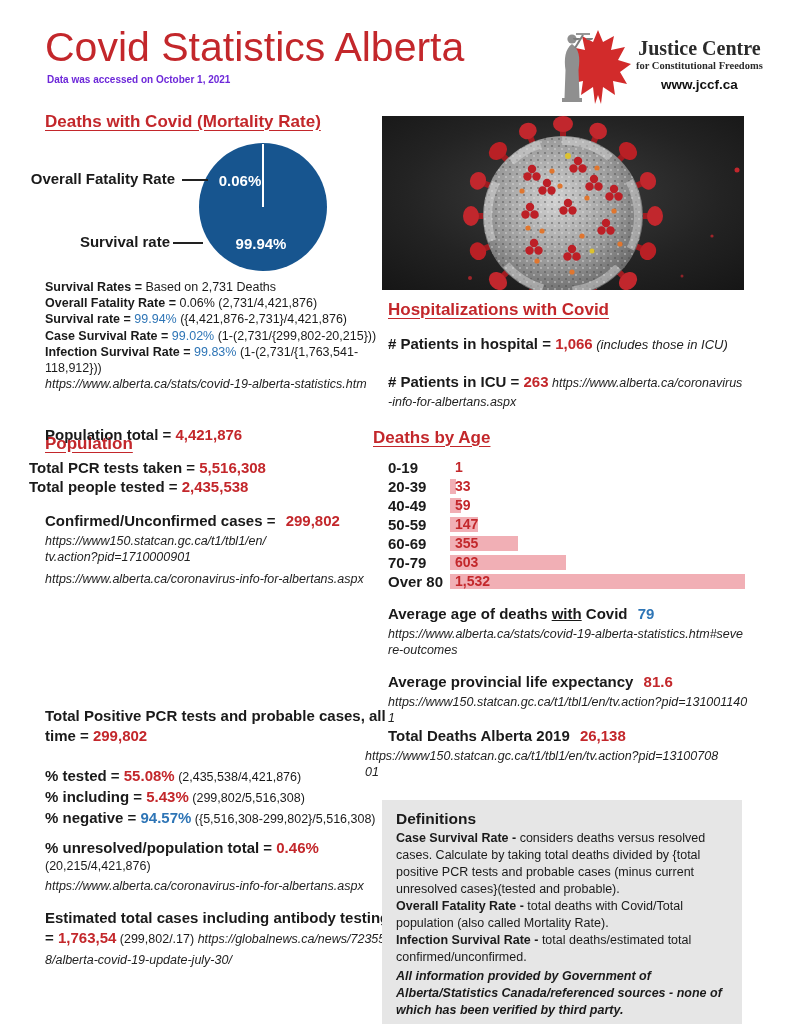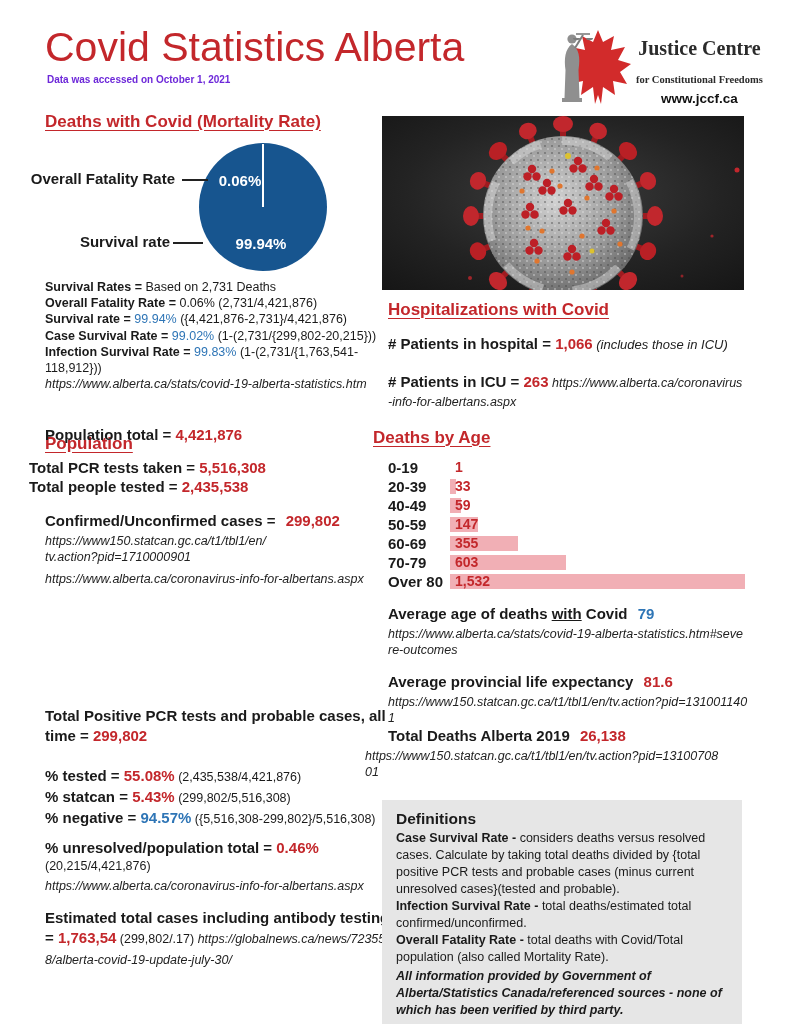--- a/index.html
+++ b/index.html
@@ -10,21 +10,21 @@
   .page{position:relative;width:791px;height:1024px;background:#fff;overflow:hidden;
         font-family:"Liberation Sans",sans-serif;color:#1a1a1a;}
   .abs{position:absolute;}
 
   
   .title{font-size:41px;font-weight:400;color:var(--red);white-space:nowrap;}
   .subtitle{font-size:10px;font-weight:700;color:#6d28d9;}
   .logo{display:flex;align-items:flex-start;}
   .logo-text{margin-left:2px;margin-top:12px;text-align:center;}
   .logo-name{font-family:"Liberation Serif",serif;font-weight:700;font-size:20px;color:#2b2b2b;line-height:1.05;}
-  .logo-tagline{font-family:"Liberation Serif",serif;font-weight:700;font-size:10.5px;color:#2b2b2b;margin-top:15px;}
+  .logo-tagline{font-family:"Liberation Serif",serif;font-weight:700;font-size:10.5px;color:#2b2b2b;margin-top:1px;}
   .logo-url{font-size:13.5px;font-weight:700;color:#111;margin-top:6px;}
 
   
   .sec-h{font-size:17px;font-weight:700;color:var(--red);text-decoration:underline;text-underline-offset:3px;white-space:nowrap;}
   .b{font-weight:700;}
   .red{color:var(--red);font-weight:700;}
   .blue{color:var(--blue);font-weight:700;}
   .body15{font-size:15px;line-height:1.28;}
   .formula{font-size:12.5px;font-weight:400;color:#1a1a1a;}
   .src{font-size:12.5px;font-style:italic;color:#222;line-height:1.3;word-break:break-all;}
@@ -123,21 +123,21 @@
   <div class="abs src" style="left:45px;top:571px;width:345px;">https://www.alberta.ca/coronavirus-info-for-albertans.aspx</div>
 
 
 
   <div class="abs body15" style="left:45px;top:706px;width:345px;line-height:20px;">
     <span class="b">Total Positive PCR tests and probable cases, all time = </span><span class="red">299,802</span>
   </div>
 
   <div class="abs body15" style="left:45px;top:766px;width:360px;line-height:19px;">
     <div><span class="b">% tested = </span><span class="red">55.08%</span><span class="formula"> (2,435,538/4,421,876)</span></div>
-    <div><span class="b">% statcan = </span><span class="red">5.43%</span><span class="formula"> (299,802/5,516,308)</span></div>
+    <div><span class="b">% including = </span><span class="red">5.43%</span><span class="formula"> (299,802/5,516,308)</span></div>
     <div><span class="b">% negative = </span><span class="blue">94.57%</span><span class="formula"> ({5,516,308-299,802}/5,516,308)</span></div>
   </div>
 
   <div class="abs body15" style="left:45px;top:838px;width:345px;">
     <span class="b">% unresolved/population total = </span><span class="red">0.46%</span>
   </div>
   <div class="abs formula" style="left:45px;top:859px;width:345px;">(20,215/4,421,876)</div>
   <div class="abs src" style="left:45px;top:878px;width:345px;">https://www.alberta.ca/coronavirus-info-for-albertans.aspx</div>
 
   <div class="abs body15" style="left:45px;top:908px;width:350px;line-height:20px;">
@@ -385,18 +385,18 @@
   <div class="abs src" style="left:388px;top:694px;width:360px;">https://www150.statcan.gc.ca/t1/tbl1/en/tv.action?pid=1310011401</div>
 
   <div class="abs body15" style="left:388px;top:726px;width:360px;">
     <span class="b">Total Deaths Alberta 2019 </span><span class="red gap">26,138</span>
   </div>
   <div class="abs src" style="left:365px;top:748px;width:360px;">https://www150.statcan.gc.ca/t1/tbl1/en/tv.action?pid=1310070801</div>
 
   <div class="abs defs-box" style="left:382px;top:800px;">
     <h3>Definitions</h3>
     <p><span class="b">Case Survival Rate - </span><span>considers deaths versus resolved cases. Calculate by taking total deaths divided by {total positive PCR tests and probable cases (minus current unresolved cases}(tested and probable).</span></p>
+    <p><span class="b">Overall Fatality Rate - </span><span>total deaths with Covid/Total population (also called Mortality Rate).</span></p>
     <p><span class="b">Infection Survival Rate - </span><span>total deaths/estimated total confirmed/unconfirmed.</span></p>
-    <p><span class="b">Overall Fatality Rate - </span><span>total deaths with Covid/Total population (also called Mortality Rate).</span></p>
     <p class="disclaimer">All information provided by Government of Alberta/Statistics Canada/referenced sources - none of which has been verified by third party.</p>
   </div>
 
 </div>
 
 </body></html>

